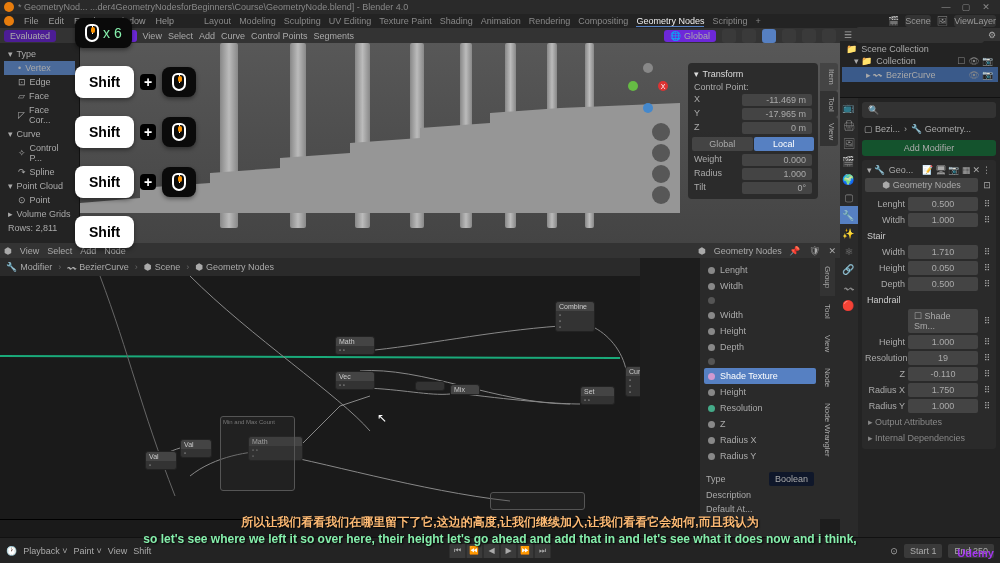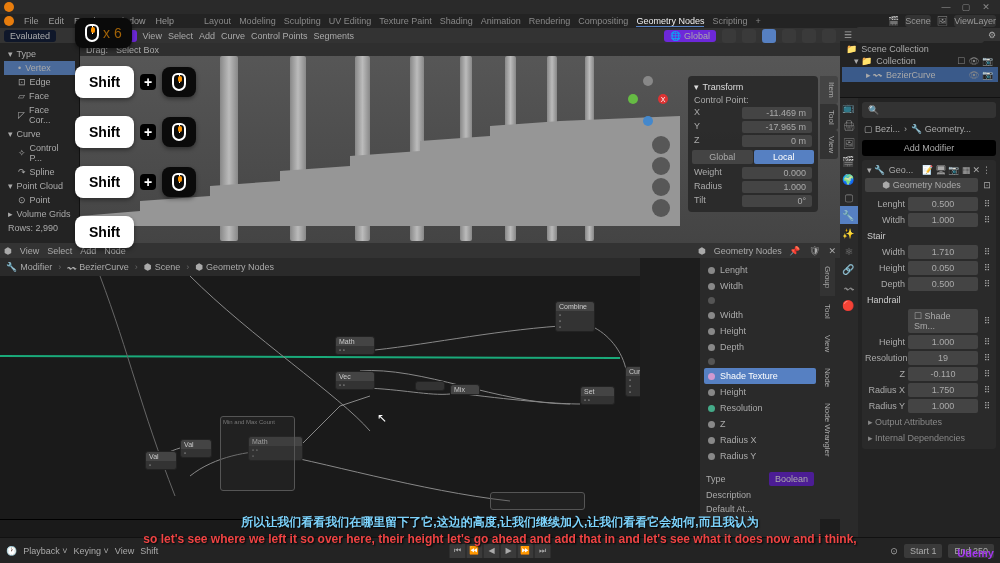--- a/index.html
+++ b/index.html
@@ -23,21 +23,21 @@
 
 
 .main { display: flex; height: calc(563px - 28px - 26px); }
 .left-column { flex: 1; display: flex; flex-direction: column; }
 .right-column { width: 160px; display: flex; flex-direction: column; background: #232323; }
 
 
 .viewport-area { height: 215px; display: flex; }
 .viewport-sidebar { width: 80px; background: #232323; border-right: 1px solid #111; }
 .viewport-header { height: 15px; background: #333; display: flex; align-items: center; gap: 6px; padding: 0 4px; font-size: 9px; }
-.viewport-header .dropdown { background: #0f172a; padding: 1px 6px; border-radius: 3px; }
+.viewport-header .dropdown { background: #4c1d95; padding: 1px 6px; border-radius: 3px; }
 .mesh-panel { padding: 4px; }
 .mesh-item { display: flex; align-items: center; gap: 4px; padding: 2px 4px; font-size: 9px; cursor: pointer; }
 .mesh-item.selected { background: #4a6a9a; }
 .sub-item { padding-left: 14px; }
 
 .viewport-3d { flex: 1; position: relative; background: linear-gradient(#595959, #444); }
 .viewport-3d-header { height: 15px; background: #333; display: flex; align-items: center; gap: 6px; padding: 0 4px; font-size: 9px; }
 .viewport-3d-header .dropdown { background: #6d28d9; padding: 1px 6px; border-radius: 3px; cursor: pointer; }
 .viewport-3d-header .icon-btn { width: 14px; height: 14px; background: #3a3a3a; border-radius: 3px; cursor: pointer; }
 .viewport-3d-header .icon-btn.active { background: #5680c2; }
@@ -75,21 +75,21 @@
 .node-box .nh { background: #444; padding: 1px 3px; font-size: 7px; color: #ccc; border-radius: 3px 3px 0 0; }
 .node-box .nb { padding: 1px 3px; font-size: 6px; }
 
 
 .group-panel { position: absolute; top: 15px; right: 20px; bottom: 0; width: 120px; background: #2a2a2a; padding: 4px; }
 .group-item { display: flex; align-items: center; gap: 5px; padding: 3px 4px; font-size: 9px; cursor: pointer; border-radius: 2px; }
 .group-item.selected { background: #5680c2; color: #fff; }
 .group-item .dot { width: 7px; height: 7px; border-radius: 50%; background: #888; }
 .group-field { display: flex; align-items: center; gap: 4px; padding: 2px; }
 .group-field .gf-label { flex: 1; font-size: 9px; }
-.group-field .gf-val { background: #4c1d95; padding: 2px 6px; border-radius: 2px; font-size: 9px; cursor: pointer; }
+.group-field .gf-val { background: #0f172a; padding: 2px 6px; border-radius: 2px; font-size: 9px; cursor: pointer; }
 
 .node-side-tabs { position: absolute; top: 15px; right: 0; bottom: 18px; width: 20px; background: #2a2a2a; }
 .nst { writing-mode: vertical-rl; font-size: 8px; padding: 8px 3px; cursor: pointer; text-align: center; }
 .nst.active { background: #333; }
 
 
 .timeline { height: 26px; background: #232323; display: flex; align-items: center; gap: 6px; padding: 0 6px; border-top: 1px solid #111; font-size: 9px; position: relative; }
 .timeline .play-controls { display: flex; gap: 1px; position: absolute; left: 50%; transform: translateX(-50%); }
 .timeline .pbtn { width: 16px; height: 14px; background: #3a3a3a; cursor: pointer; display: flex; align-items: center; justify-content: center; font-size: 8px; }
 .timeline .frame-box { background: #3a3a3a; padding: 2px 6px; border-radius: 2px; cursor: pointer; }
@@ -104,52 +104,53 @@
 .out-item .oi-icons span { cursor: pointer; color: #888; }
 
 
 .properties { flex: 1; background: #232323; display: flex; }
 .prop-tabs { width: 18px; background: #2a2a2a; display: flex; flex-direction: column; }
 .prop-tab { height: 18px; display: flex; align-items: center; justify-content: center; cursor: pointer; color: #888; }
 .prop-tab.active { background: #5680c2; color: #fff; }
 .prop-body { flex: 1; padding: 4px; overflow: hidden; }
 .prop-search { width: 100%; background: #333; border: none; padding: 3px 6px; border-radius: 3px; color: #aaa; font-size: 9px; margin-bottom: 4px; }
 .prop-crumb { font-size: 9px; padding: 2px; display: flex; gap: 4px; align-items: center; }
-.add-modifier { background: #000000; padding: 3px; text-align: center; font-size: 9px; border-radius: 3px; cursor: pointer; margin: 4px 0; }
+.add-modifier { background: #14532d; padding: 3px; text-align: center; font-size: 9px; border-radius: 3px; cursor: pointer; margin: 4px 0; }
 .mod-panel { background: #2a2a2a; border-radius: 3px; padding: 3px; }
 .mod-header { display: flex; align-items: center; gap: 3px; font-size: 9px; padding: 2px; }
 .mod-header .mh-icons { margin-left: auto; display: flex; gap: 2px; }
 .mod-header .mh-icons span { cursor: pointer; }
 .mod-row { display: flex; align-items: center; gap: 3px; padding: 1px 0; font-size: 9px; }
 .mod-row .mr-label { width: 40px; text-align: right; }
 .mod-row .mr-val { flex: 1; background: #444; padding: 2px 6px; border-radius: 2px; text-align: center; cursor: pointer; }
 .mod-row .mr-icon { width: 12px; text-align: center; cursor: pointer; }
 .mod-section { font-size: 9px; padding: 3px 2px; color: #ccc; }
 .mod-expand { font-size: 9px; padding: 3px; cursor: pointer; color: #888; }
 
 
 .key-overlay { position: absolute; top: 18px; left: 75px; display: flex; flex-direction: column; gap: 18px; z-index: 100; }
 .key-row { display: flex; gap: 6px; align-items: center; }
 .key-badge { background: #fff; color: #000; font-weight: bold; font-size: 14px; padding: 8px 14px; border-radius: 8px; box-shadow: 0 2px 4px rgba(0,0,0,0.4); }
-.key-mouse { background: #0a0a0a; color: #a16207; padding: 6px 10px; border-radius: 8px; display: flex; align-items: center; gap: 4px; box-shadow: 0 2px 4px rgba(0,0,0,0.4); font-size: 14px; }
+.key-mouse { background: #0a0a0a; color: #86efac; padding: 6px 10px; border-radius: 8px; display: flex; align-items: center; gap: 4px; box-shadow: 0 2px 4px rgba(0,0,0,0.4); font-size: 14px; }
 .mouse-icon { width: 14px; height: 18px; border: 2px solid #fff; border-radius: 7px 7px 9px 9px; position: relative; display: inline-block; }
 .mouse-icon::before { content:''; position: absolute; top: 0; left: 50%; width: 1px; height: 8px; background: #fff; }
 .mouse-icon.mid::after { content:''; position: absolute; top: 1px; left: 4px; width: 4px; height: 6px; background: #ff9500; border-radius: 2px; }
 .plus { color: #fff; font-size: 14px; font-weight: bold; background: #000; padding: 0 4px; border-radius: 4px; }
 
 
-.subtitle-cn { position: absolute; bottom: 32px; left: 50%; transform: translateX(-50%); color: #7dd3fc; font-size: 12px; font-weight: bold; text-shadow: 1px 1px 2px #000; white-space: nowrap; z-index: 99; }
-.subtitle-en { position: absolute; bottom: 17px; left: 50%; transform: translateX(-50%); color: #ef4444; font-size: 12px; font-weight: bold; text-shadow: 1px 1px 2px #000; white-space: nowrap; z-index: 99; }
+.subtitle-cn { position: absolute; bottom: 32px; left: 50%; transform: translateX(-50%); color: #fdba74; font-size: 12px; font-weight: bold; text-shadow: 1px 1px 2px #000; white-space: nowrap; z-index: 99; }
+.subtitle-en { position: absolute; bottom: 17px; left: 50%; transform: translateX(-50%); color: #86efac; font-size: 12px; font-weight: bold; text-shadow: 1px 1px 2px #000; white-space: nowrap; z-index: 99; }
 .udemy-logo { position: absolute; bottom: 4px; right: 6px; color: #a435f0; font-size: 11px; font-weight: bold; z-index: 99; }
 </style>
 </head>
 <body>
 
 <div class="titlebar">
   <span class="blender-icon"></span>
+  <span>* GeometryNod... ...der4GeometryNodesforBeginners\Course\GeometryNode.blend] - Blender 4.0</span>
   <span class="spacer"></span>
   <span class="winbtn">—</span>
   <span class="winbtn">▢</span>
   <span class="winbtn">✕</span>
 </div>
 
 <div class="topmenu">
   <span class="blender-logo"></span>
   <span class="menuitem">File</span>
   <span class="menuitem">Edit</span>
@@ -191,44 +192,40 @@
           <div class="mesh-item sub-item selected">• <span>Vertex</span></div>
           <div class="mesh-item sub-item">⊡ <span>Edge</span></div>
           <div class="mesh-item sub-item">▱ <span>Face</span></div>
           <div class="mesh-item sub-item">◸ <span>Face Cor...</span></div>
           <div class="mesh-item">▾ <span>Curve</span></div>
           <div class="mesh-item sub-item">✧ <span>Control P...</span></div>
           <div class="mesh-item sub-item">↷ <span>Spline</span></div>
           <div class="mesh-item">▾ <span>Point Cloud</span></div>
           <div class="mesh-item sub-item">⊙ <span>Point</span></div>
           <div class="mesh-item">▸ <span>Volume Grids</span></div>
-          <div class="mesh-item">Rows: 2,990</div>
+          <div class="mesh-item">Rows: 2,811</div>
         </div>
       </div>
       <div class="viewport-3d">
         <div class="viewport-3d-header">
           <span class="dropdown">Edit Mode</span>
           <span class="menuitem">View</span>
           <span class="menuitem">Select</span>
           <span class="menuitem">Add</span>
           <span class="menuitem">Curve</span>
           <span class="menuitem">Control Points</span>
           <span class="menuitem">Segments</span>
           <span style="flex:1"></span>
           <span class="dropdown">🌐 <span>Global</span></span>
           <span class="icon-btn"></span>
           <span class="icon-btn"></span>
           <span class="icon-btn active"></span>
           <span class="icon-btn"></span>
           <span class="icon-btn"></span>
           <span class="icon-btn"></span>
-        </div>
-        <div style="height:13px;background:#2f2f2f;display:flex;align-items:center;gap:8px;padding:0 6px;font-size:9px">
-          <span>Drag:</span>
-          <span class="dropdown">Select Box</span>
         </div>
         <div class="viewport-3d-canvas">
 
           <div class="pillar" style="left:140px;top:0;width:18px;height:185px"></div>
           <div class="pillar" style="left:210px;top:0;width:16px;height:185px"></div>
           <div class="pillar" style="left:275px;top:0;width:15px;height:185px"></div>
           <div class="pillar" style="left:330px;top:0;width:14px;height:185px"></div>
           <div class="pillar" style="left:380px;top:0;width:12px;height:185px"></div>
           <div class="pillar" style="left:425px;top:0;width:11px;height:185px"></div>
           <div class="pillar" style="left:467px;top:0;width:10px;height:185px"></div>
@@ -579,21 +576,21 @@
           <div class="mod-expand">▸ <span>Internal Dependencies</span></div>
         </div>
       </div>
     </div>
   </div>
 </div>
 
 <div class="timeline">
   <span>🕐</span>
   <span class="menuitem"><span>Playback</span> ˅</span>
-  <span class="menuitem"><span>Keying</span> ˅</span>
+  <span class="menuitem"><span>Paint</span> ˅</span>
   <span class="menuitem">View</span>
   <span class="menuitem">Shift</span>
   <div class="play-controls">
     <div class="pbtn">⏮</div>
     <div class="pbtn">⏪</div>
     <div class="pbtn">◀</div>
     <div class="pbtn">▶</div>
     <div class="pbtn">⏩</div>
     <div class="pbtn">⏭</div>
   </div>

